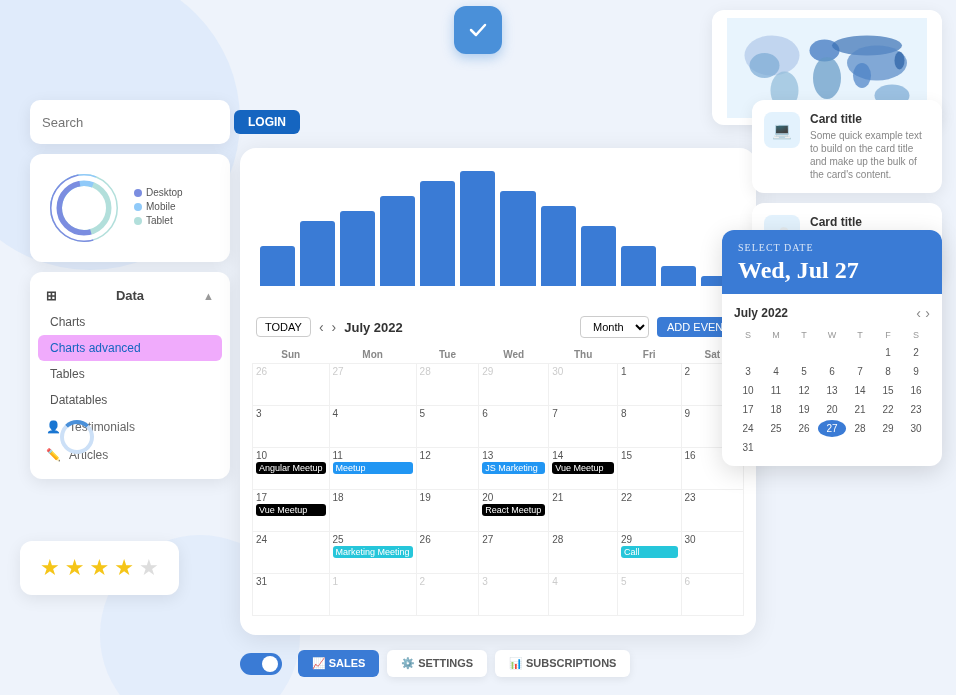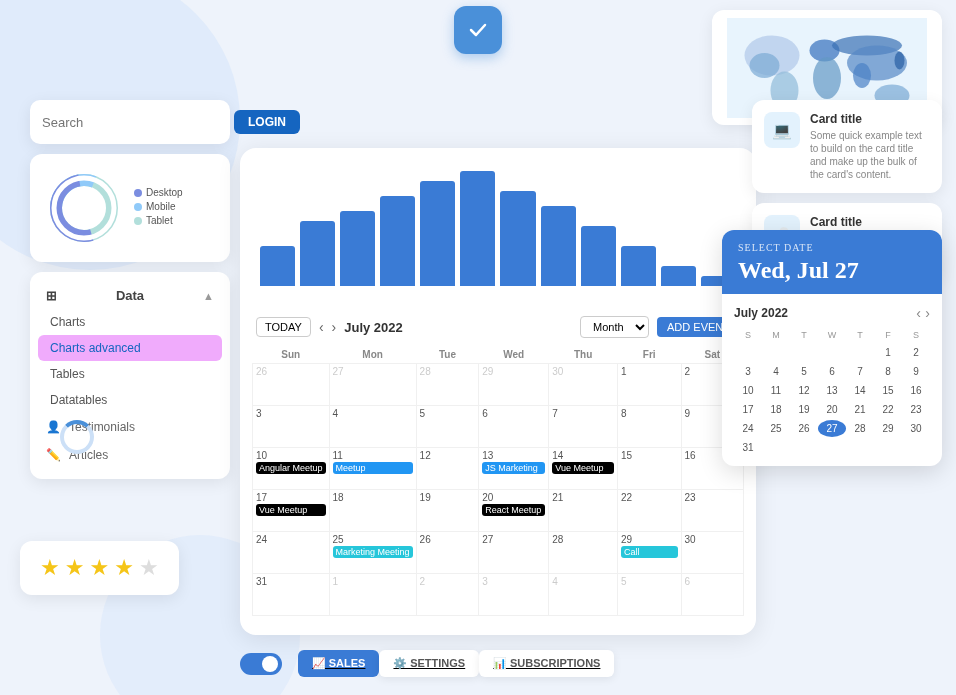--- a/index.html
+++ b/index.html
@@ -432,21 +432,21 @@
       position: absolute;
       top: 3px;
       right: 4px;
       width: 16px;
       height: 16px;
       background: white;
       border-radius: 50%;
     }
     .tab-btns {
       display: flex;
-      text-decoration: underline;
+      gap: 8px;
     }
     .tab-btn {
       display: flex;
       align-items: center;
       gap: 5px;
       padding: 7px 14px;
       border-radius: 6px;
       font-size: 11px;
       font-weight: 600;
       cursor: pointer;

